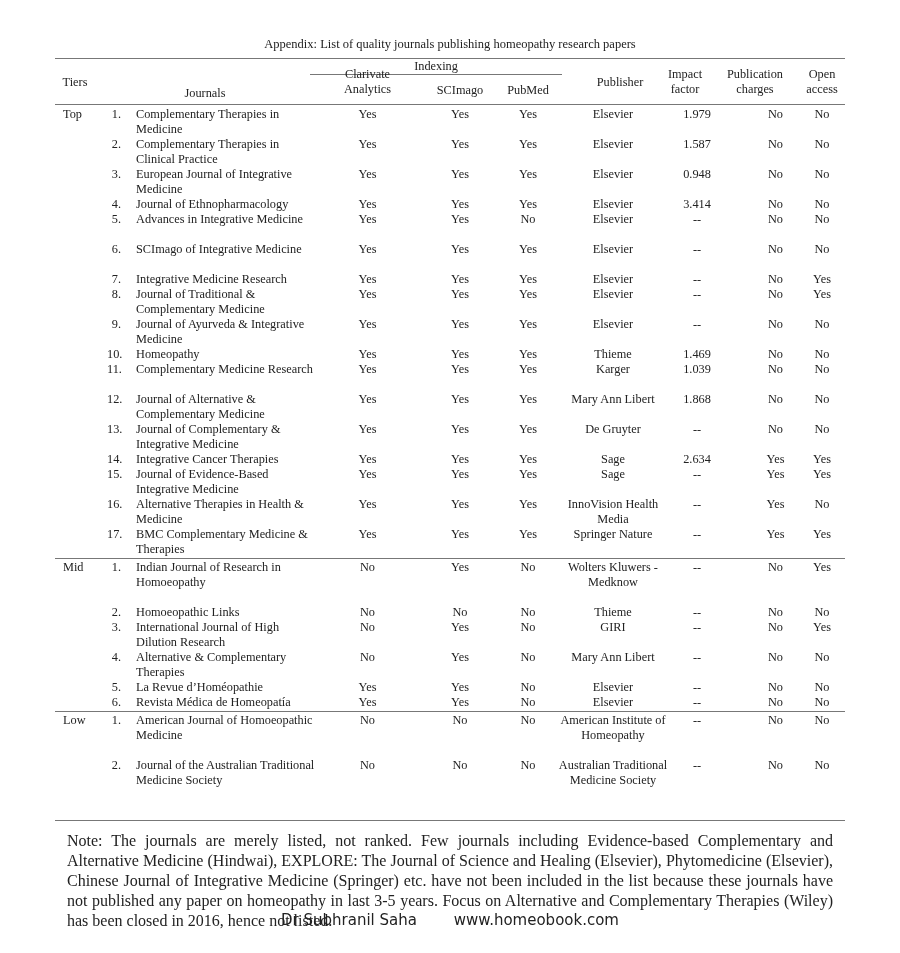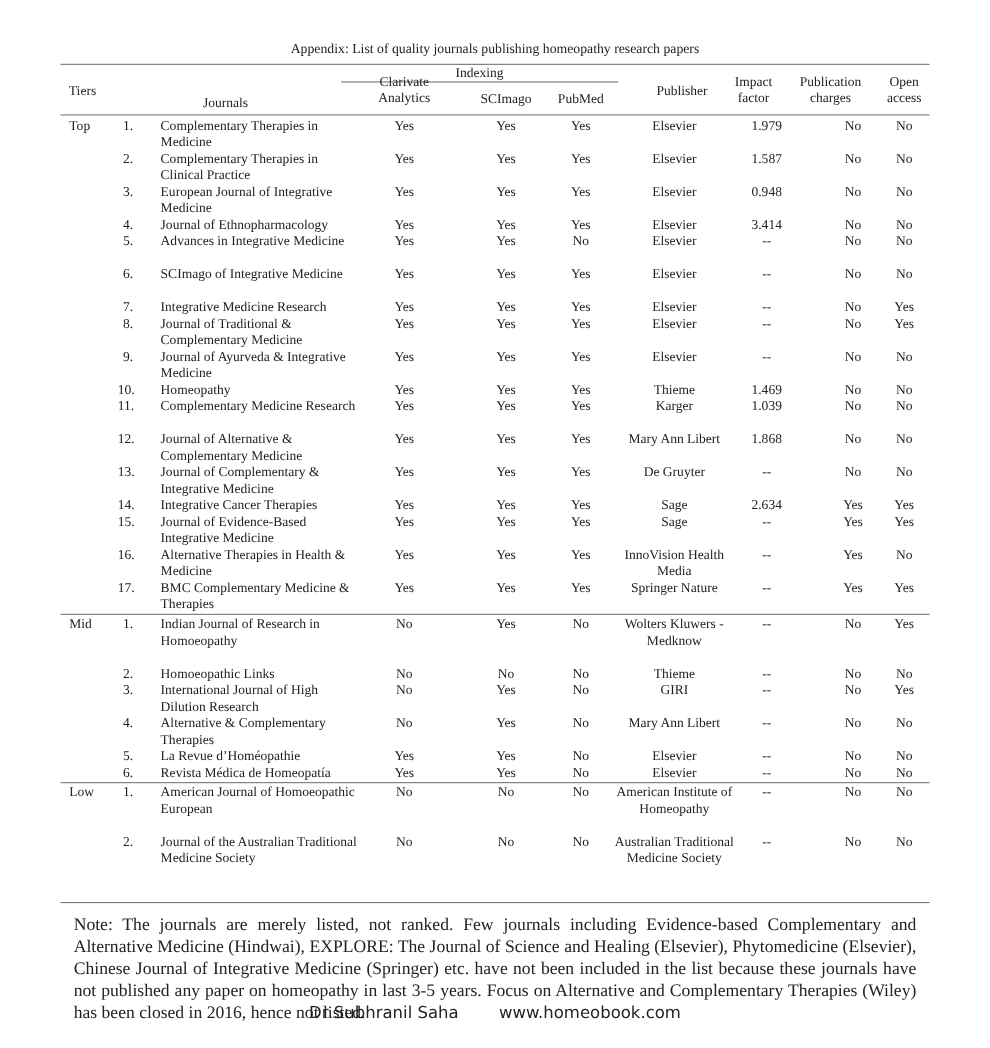--- a/index.html
+++ b/index.html
@@ -7,21 +7,21 @@
   .serif { font-family: "Liberation Serif", "DejaVu Serif", serif; }
   .caption { position: absolute; top: 37px; left: 0; width: 900px; text-align: center; font-size: 12.5px; }
   .tbl { position: absolute; left: 55px; top: 58px; width: 790px; font-size: 12.3px; line-height: 15px; }
   .rule { position: absolute; left: 0; width: 790px; height: 0; border-top: 1.5px solid #777; }
   .idx-rule { position: absolute; left: 255px; width: 252px; border-top: 1px solid #777; }
   .hcell { position: absolute; text-align: center; }
   .row { position: absolute; left: 0; width: 790px; }
   .c { position: absolute; top: 0; }
   .c.tier { left: 8px; }
   .c.num { left: 52px; width: 14px; text-align: right; }
-  .c.name { left: 91px; width: 180px; }
+  .c.name { left: 81px; width: 180px; }
   .c.cl { left: 270px; width: 85px; text-align: center; }
   .c.sc { left: 365px; width: 80px; text-align: center; }
   .c.pm { left: 443px; width: 60px; text-align: center; }
   .c.pub { left: 503px; width: 110px; text-align: center; }
   .c.if { left: 612px; width: 60px; text-align: center; }
   .c.pc { left: 673px; width: 95px; text-align: center; }
   .c.oa { left: 742px; width: 50px; text-align: center; }
   .note { position: absolute; left: 67px; top: 831px; width: 766px; font-size: 16px; line-height: 20px; text-align: justify; }
   .footer { position: absolute; top: 911px; left: 0; width: 900px; text-align: center; font-family: "DejaVu Sans", sans-serif; font-size: 15px; color: #222; }
   .footer span { margin: 0 16px; }
@@ -302,21 +302,21 @@
         <div class="c pm">No</div>
         <div class="c pub">Elsevier</div>
         <div class="c if">--</div>
         <div class="c pc">No</div>
         <div class="c oa">No</div>
       </div>
       <div class="rule" style="top: 653px;"></div>
       <div class="row" style="top: 655px;">
         <div class="c tier">Low</div>
         <div class="c num">1.</div>
-        <div class="c name">American Journal of Homoeopathic European</div>
+        <div class="c name">American Journal of Homoeopathic Medicine</div>
         <div class="c cl">No</div>
         <div class="c sc">No</div>
         <div class="c pm">No</div>
         <div class="c pub">American Institute of Homeopathy</div>
         <div class="c if">--</div>
         <div class="c pc">No</div>
         <div class="c oa">No</div>
       </div>
       <div class="row" style="top: 700px;">
         <div class="c num">2.</div>

